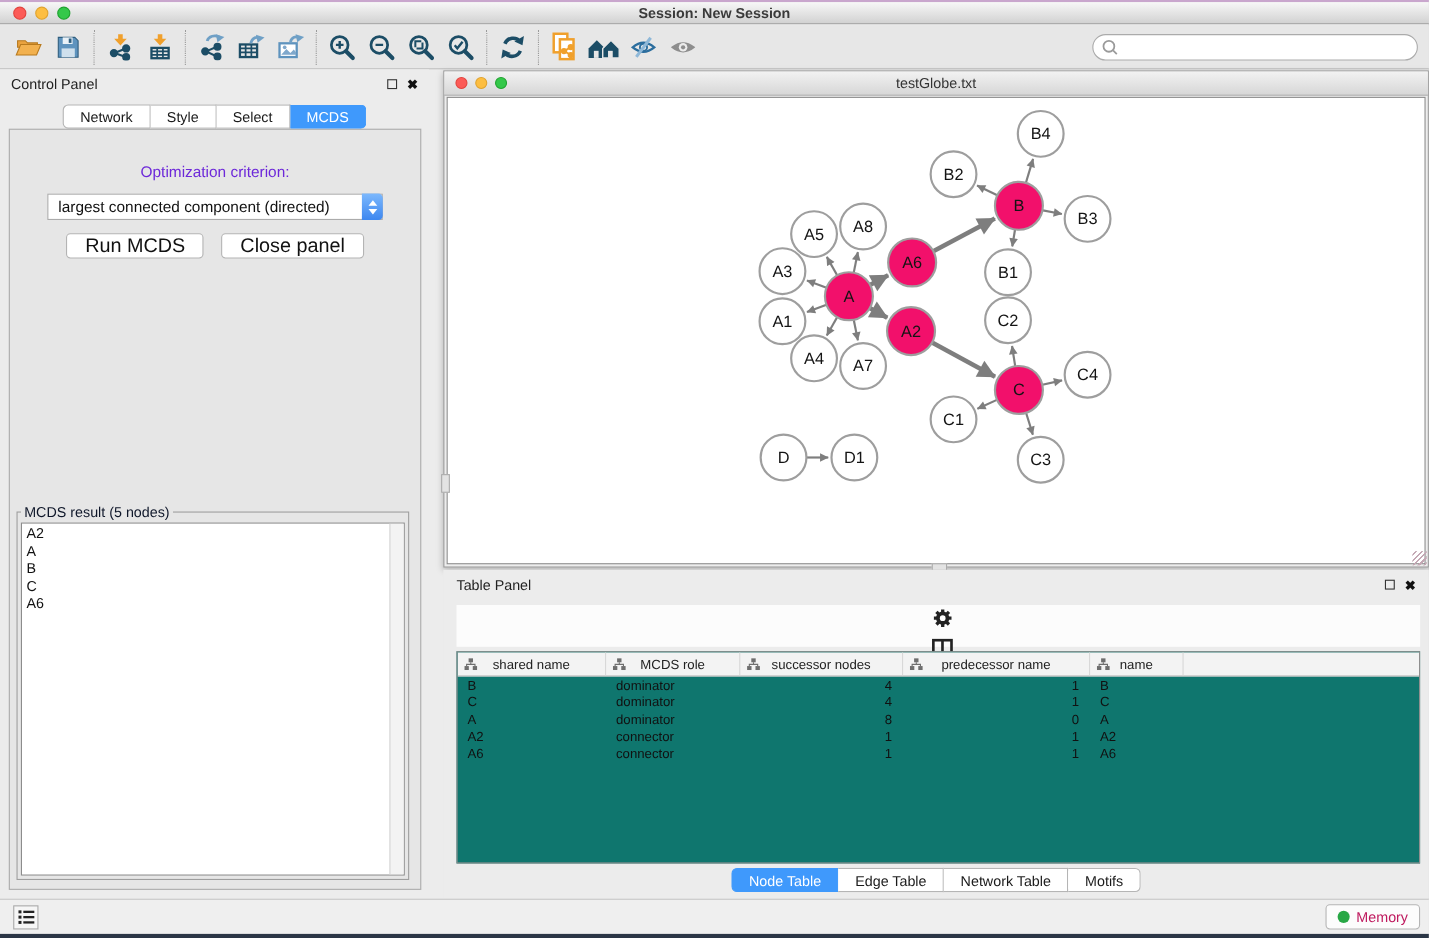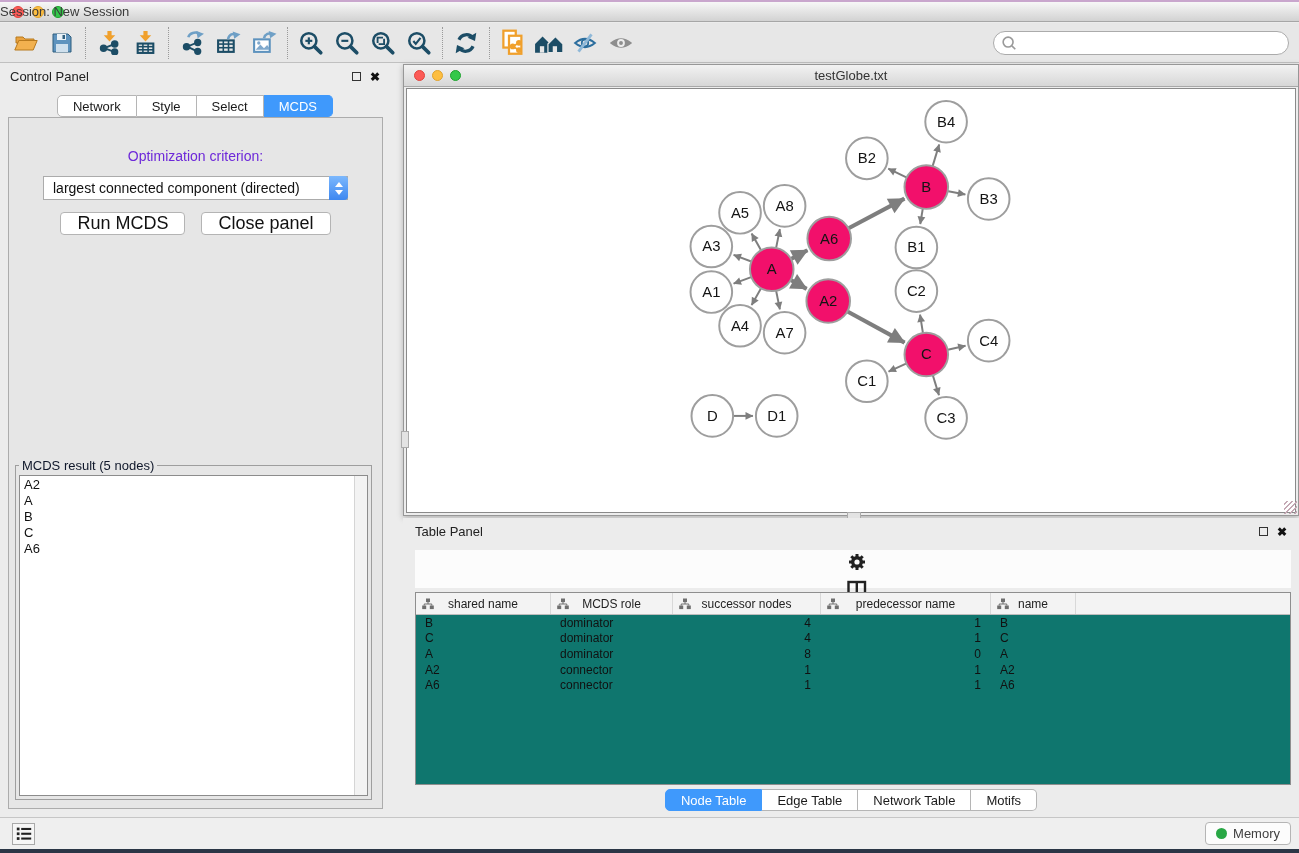--- a/index.html
+++ b/index.html
@@ -10,21 +10,21 @@
   
   .desktop-top { position:absolute; top:0; left:0; right:0; height:2px; background:#C9A6CD; }
   .titlebar { position:absolute; top:2px; left:0; right:0; height:20px;
               background:linear-gradient(#F7F7F7,#D2D2D2); border-bottom:1px solid #A6A6A6;
               display:flex; align-items:center; }
   .lights { display:flex; gap:8px; margin-left:12px; }
   .light { width:12px; height:12px; border-radius:50%; }
   .light.red { background:#FC5B57; border:1px solid #E2443E; }
   .light.yellow { background:#FDBE41; border:1px solid #E0A32E; }
   .light.green { background:#34C84A; border:1px solid #1FA32F; }
-  .tb-title { position:absolute; left:0; right:0; text-align:left; font-size:13px; color:#3A3A3A; }
+  .tb-title { position:absolute; left:0; right:0; text-align:center; font-size:13px; color:#3A3A3A;font-weight:bold; }
 
   
   .toolbar { position:absolute; top:23px; left:0; right:0; height:40px; background:#E7E7E7;
              border-bottom:1px solid #C0C0C0; display:flex; align-items:center; padding-left:8px; }
   .tb { width:36px; height:34px; display:flex; align-items:center; justify-content:center; cursor:default; }
   .sep { width:0; height:32px; border-left:1px dotted #9A9A9A; margin:0 5px; }
   .search { margin-left:auto; margin-right:10px; width:296px; height:24px; background:#FFF;
             border:1px solid #ABABAB; border-radius:12px; display:flex; align-items:center; padding-left:6px; }
   .search input { border:none; outline:none; flex:1; height:20px; font-size:13px; background:transparent; }
 
@@ -104,21 +104,21 @@
   .td { font-size:12px; color:#111; overflow:hidden; white-space:nowrap; }
   .table-tabs { position:absolute; bottom:6px; left:0; right:0; display:flex; justify-content:center; }
 
   
   .status-bar { position:absolute; left:0; right:0; bottom:4px; height:32px; background:#EFEFEF;
                 border-top:1px solid #C6C6C6; }
   .list-btn { position:absolute; left:12px; top:5px; width:23px; height:22px; background:#F6F6F6;
               border:1px solid #A9A9A9; display:flex; align-items:center; justify-content:center; }
   .memory-btn { position:absolute; right:8px; top:4px; height:23px; display:flex; align-items:center;
                 gap:6px; background:#FCFCFC; border:1px solid #B5B5B5; border-radius:4px;
-                padding:0 10px; font-size:13px; color:#404040; }
+                padding:0 10px; font-size:13px; color:#be185d; }
   .mem-dot { width:11px; height:11px; border-radius:50%; background:#28A745; }
   .desktop-bottom { position:absolute; bottom:0; left:0; right:0; height:4px; background:#2B3646; }
 </style>
 </head>
 <body>
 
 <div class="app">
 
   <div class="desktop-top"></div>
 

